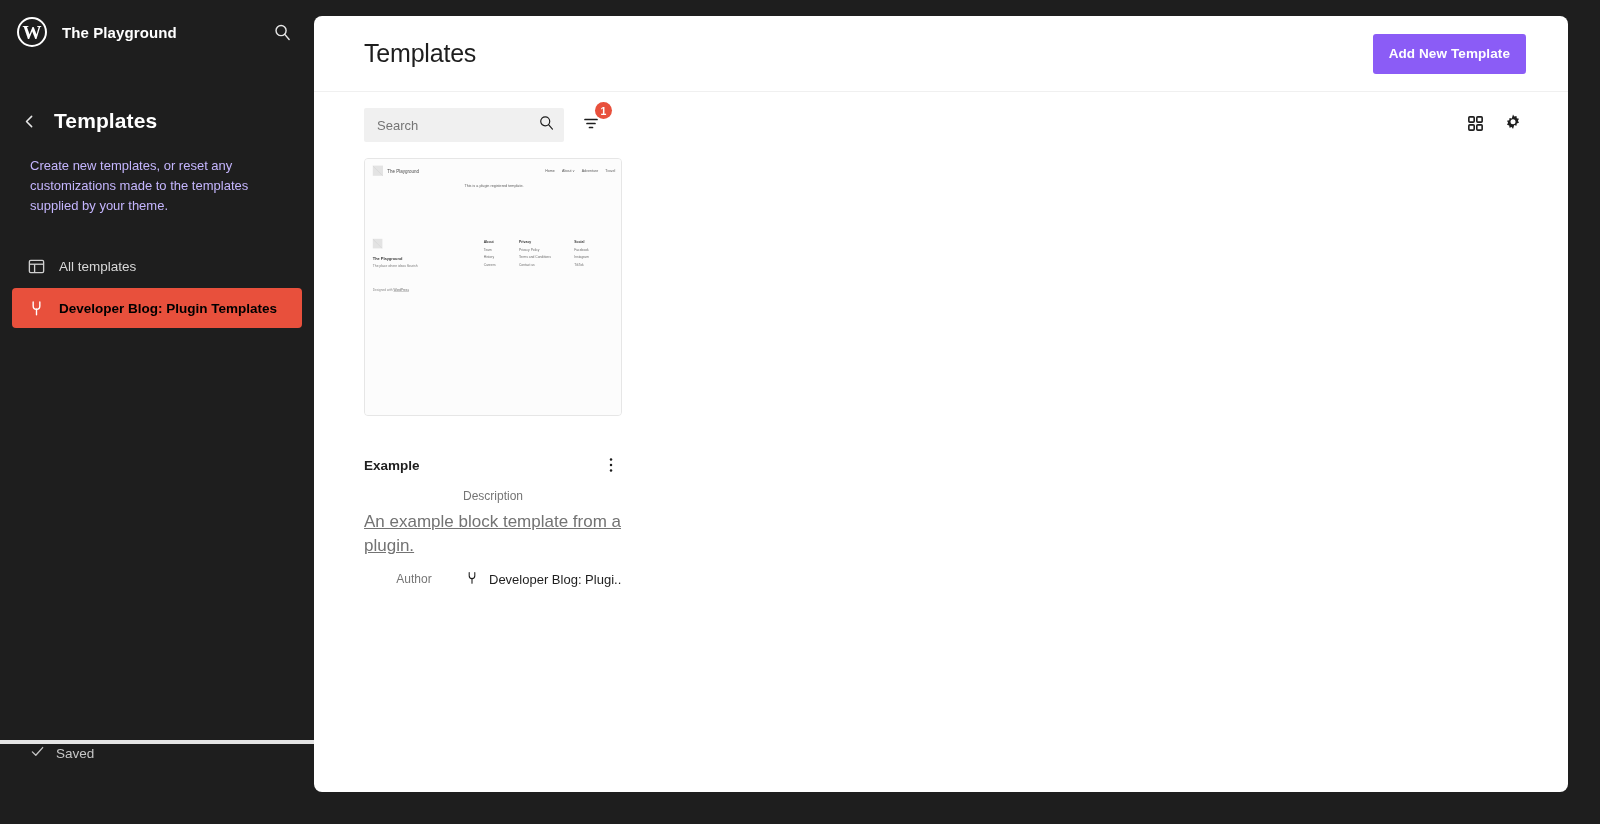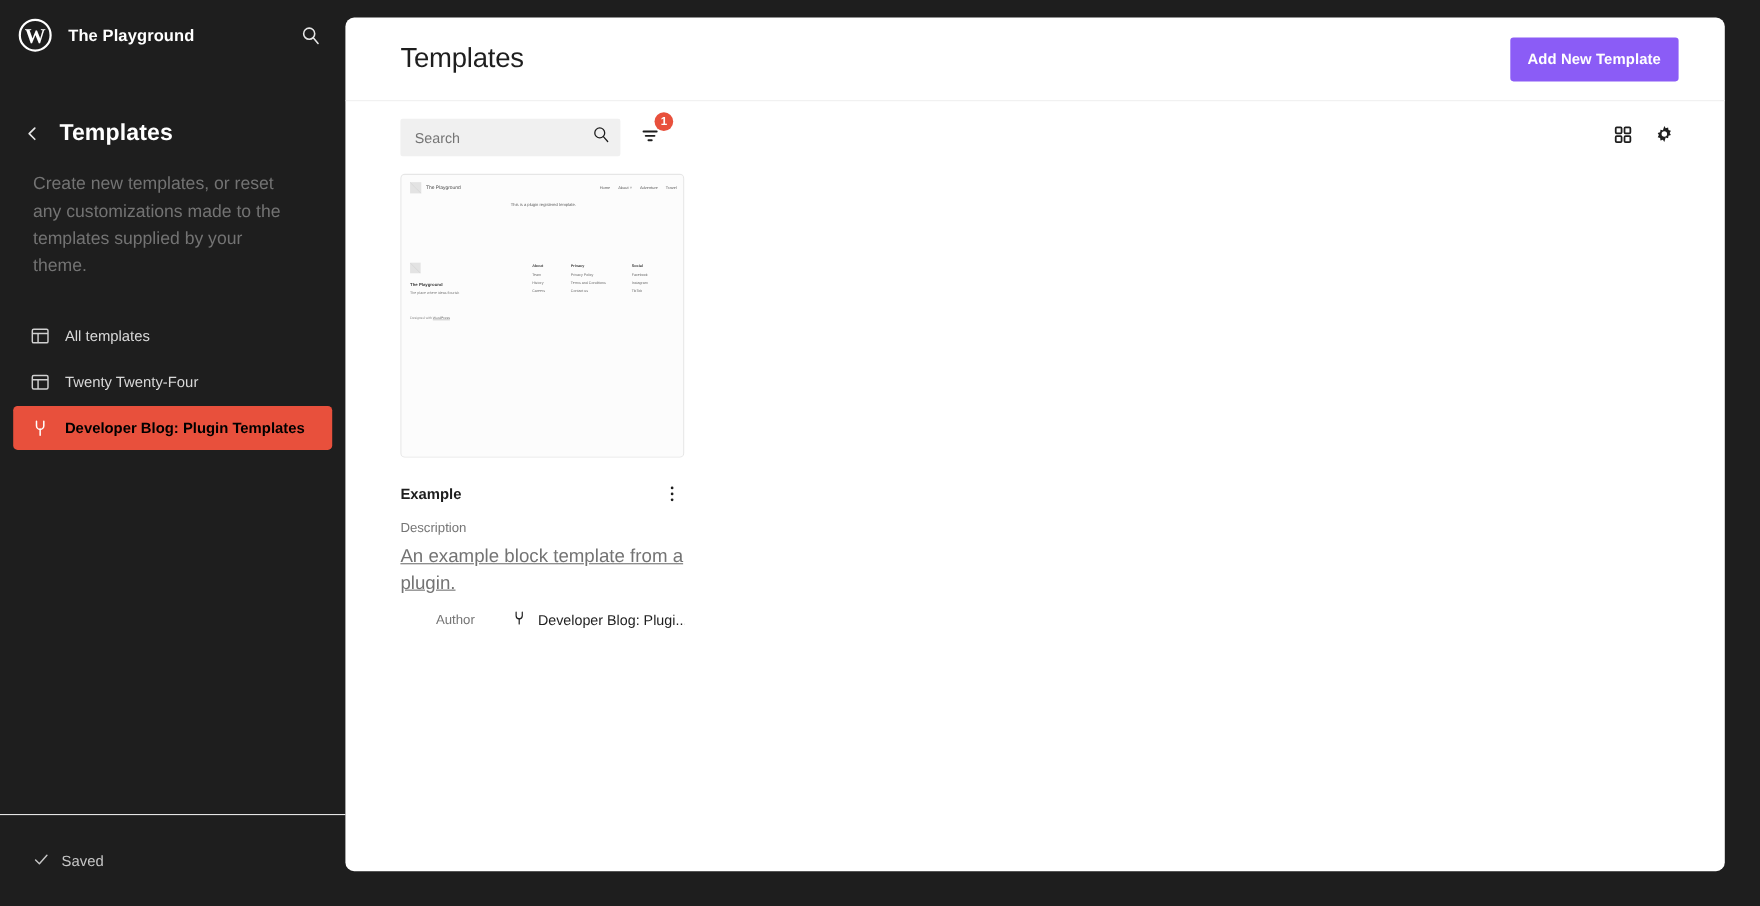--- a/index.html
+++ b/index.html
@@ -36,37 +36,37 @@
     padding: 42px 16px 0 14px;
   }
   .back-chevron {
     width: 30px; height: 30px; display: flex; align-items: center;
     justify-content: center; cursor: pointer; flex: 0 0 30px;
   }
   .sb-title { font-size: 21px; font-weight: 700; color: #fff; letter-spacing: .1px; }
 
   .sb-desc {
     padding: 20px 42px 0 30px;
-    font-size: 16px; line-height: 1.55; color: #737373;
+    font-size: 13px; line-height: 1.55; color: #c4b5fd;
   }
 
   .sb-nav { margin-top: 30px; padding: 0 12px; }
   .nav-item {
     display: flex; align-items: center; gap: 13px;
     height: 40px; padding: 0 14px; border-radius: 4px;
     font-size: 13.5px; color: #d8d8d8; cursor: pointer;
     margin-bottom: 2px;
   }
   .nav-item .nav-icon { width: 20px; height: 20px; flex: 0 0 20px; display: flex; align-items: center; justify-content: center; }
   .nav-item.active { background: #e8503c; color: #000000; font-weight: 600; }
 
   .sb-spacer { flex: 1; }
   .sb-footer {
-    border-top: 1px solid #e5e5e5;
-    height: 84px; display: flex; align-items: center;
+    border-top: 4px solid #e5e5e5;
+    height: 84px; display: flex; align-items: flex-start;
     padding: 0 30px;
   }
   .saved {
     display: flex; align-items: center; gap: 11px;
     font-size: 13.5px; color: #c6c6c6;
   }
 
   
   .panel {
     position: absolute; left: 314px; top: 16px;
@@ -151,28 +151,28 @@
   }
   .prev-f-title { font-size: 13px; color: #3a3a3a; font-weight: 700; margin-top: 26px; }
   .prev-f-sub { font-size: 11px; color: #7a7a7a; margin-top: 12px; }
   .prev-cols { display: flex; gap: 78px; margin-top: 4px; }
   .prev-col-h { font-size: 11.5px; color: #3a3a3a; font-weight: 700; margin-bottom: 14px; }
   .prev-col-i { font-size: 11px; color: #6d6d6d; margin-bottom: 13px; }
   .prev-credit { margin-top: 58px; padding: 0 26px; font-size: 10.5px; color: #8a8a8a; }
   .prev-credit u { color: #6a6a6a; }
 
   .card-titlerow {
-    display: flex; align-items: center; margin-top: 22px; height: 22px;
+    display: flex; align-items: center; margin-top: 38px; height: 22px;
   }
   .card-title { font-size: 13.5px; font-weight: 700; color: #1e1e1e; flex: 1; }
   .kebab {
     width: 22px; height: 22px; display: flex; align-items: center;
     justify-content: center; cursor: pointer;
   }
-  .meta-label { font-size: 12px; color: #757575; margin-top: 13px; }
+  .meta-label { font-size: 12px; color: #757575; margin-top: 13px; text-align: center; }
   .meta-value { font-size: 17px; color: #737373; margin-top: 7px; line-height: 1.4; text-decoration: underline; }
   .author-row { display: flex; align-items: center; margin-top: 12px; }
   .author-label { font-size: 12px; color: #757575; width: 100px; flex: 0 0 100px; text-align: center; }
   .author-val { display: flex; align-items: center; gap: 9px; font-size: 13px; color: #1e1e1e;
     white-space: nowrap; overflow: hidden; }
 </style>
 </head>
 <body>
 
 <div class="app">
@@ -212,30 +212,20 @@
         <span class="nav-icon">
           <svg width="19" height="19" viewBox="0 0 20 20">
             <rect x="2.5" y="3.5" width="15" height="13" rx="1.4" fill="none" stroke="#d0d0d0" stroke-width="1.4"></rect>
             <line x1="2.5" y1="7.6" x2="17.5" y2="7.6" stroke="#d0d0d0" stroke-width="1.4"></line>
             <line x1="8" y1="7.6" x2="8" y2="16.5" stroke="#d0d0d0" stroke-width="1.4"></line>
           </svg>
         </span>
         <span>All templates</span>
       </div>
 
-      <div class="nav-item">
-        <span class="nav-icon">
-          <svg width="19" height="19" viewBox="0 0 20 20">
-            <rect x="2.5" y="3.5" width="15" height="13" rx="1.4" fill="none" stroke="#d0d0d0" stroke-width="1.4"></rect>
-            <line x1="2.5" y1="7.6" x2="17.5" y2="7.6" stroke="#d0d0d0" stroke-width="1.4"></line>
-            <line x1="8" y1="7.6" x2="8" y2="16.5" stroke="#d0d0d0" stroke-width="1.4"></line>
-          </svg>
-        </span>
-        <span>Twenty Twenty-Four</span>
-      </div>
 
       <div class="nav-item active">
         <span class="nav-icon">
           <svg width="19" height="19" viewBox="0 0 20 20">
             <path d="M6.5 3.2 V7.3 a3.5 3.5 0 0 0 7 0 V3.2" fill="none" stroke="#fff" stroke-width="1.45" stroke-linecap="round"></path>
             <line x1="10" y1="10.8" x2="10" y2="16.6" stroke="#fff" stroke-width="1.45" stroke-linecap="round"></line>
           </svg>
         </span>
         <span>Developer Blog: Plugin Templates</span>
       </div>

